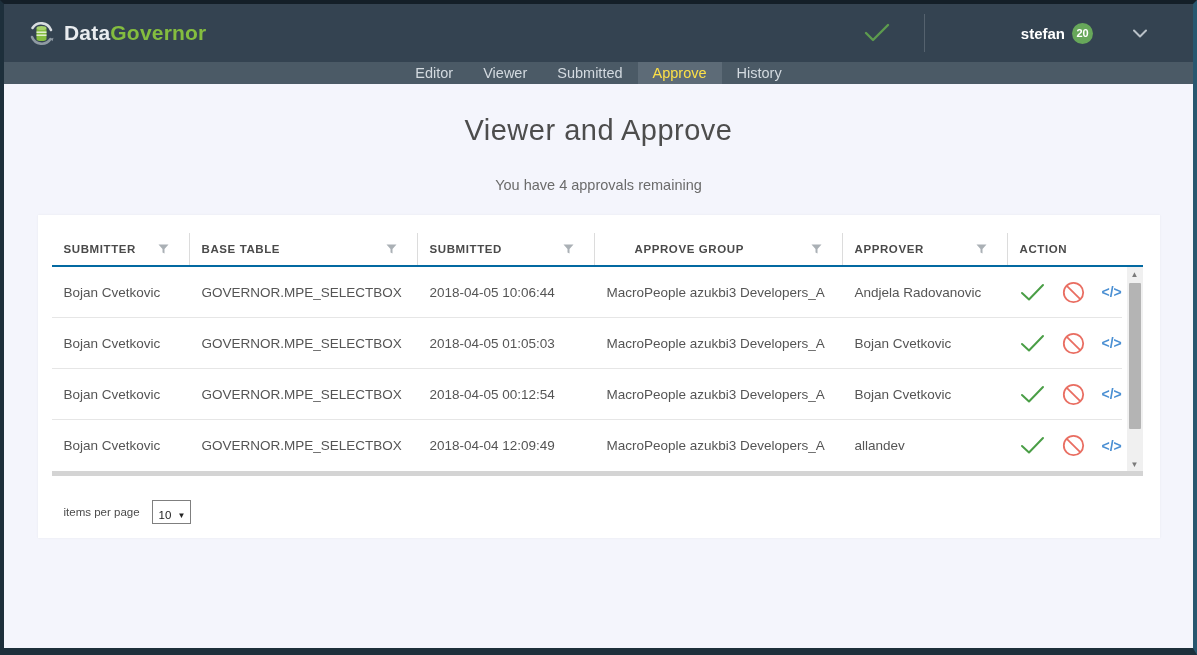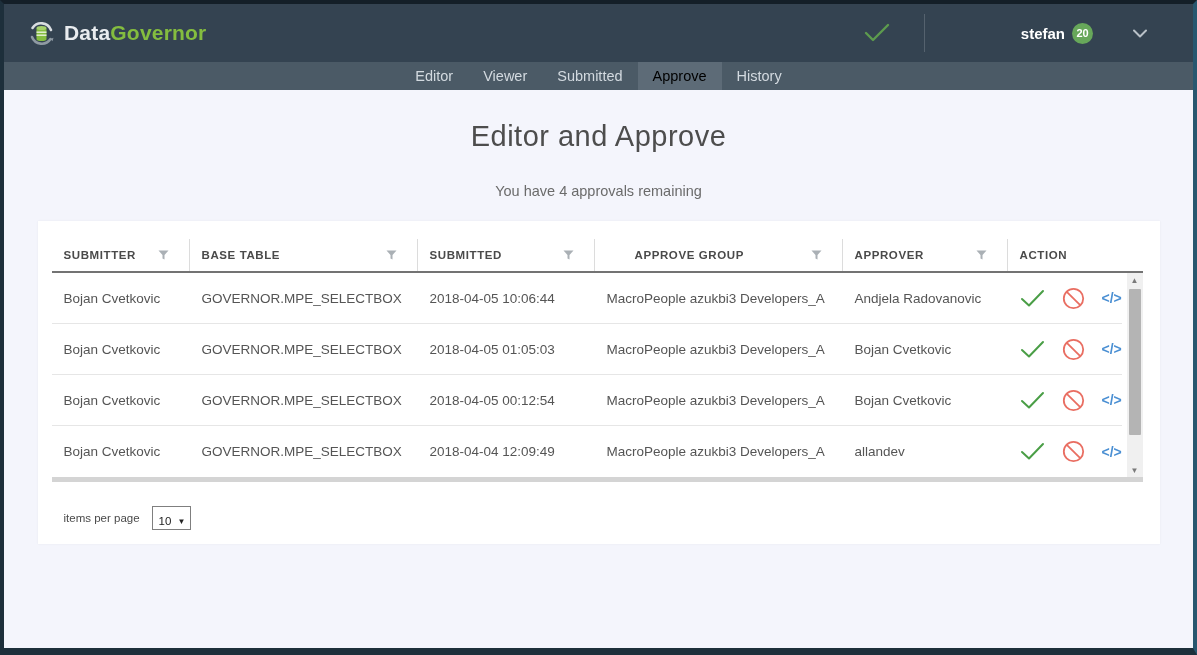--- a/index.html
+++ b/index.html
@@ -32,49 +32,49 @@
   .username { color:#ffffff; font-weight:bold; font-size:15px; }
   .badge {
     background:#67a75a; color:#fff; font-size:11px; font-weight:bold;
     width:21px; height:21px; border-radius:50%;
     display:flex; align-items:center; justify-content:center;
   }
   .user-chevron { margin-left:40px; cursor:pointer; display:flex; }
 
   
   .navbar {
-    height:28px; background:#4b5a66;
+    height:22px; background:#4b5a66;
     display:flex; justify-content:center; align-items:stretch;
   }
   .nav-tab {
     color:#d3dae0; font-size:14.5px; padding:0 15px;
     display:flex; align-items:center; cursor:pointer;
   }
-  .nav-tab.active { background:#5d6b77; color:#000000; }
+  .nav-tab.active { background:#5d6b77; color:#fde047; }
 
   
   .page-title {
     text-align:center; margin-top:30px;
     font-size:29px; font-weight:300; color:#4d4d4d; letter-spacing:0.5px;
   }
   .page-subtitle {
     text-align:center; margin-top:30px;
     font-size:14.5px; color:#6b6b6b;
   }
 
   
   .card {
     width:1122px; margin:22px auto 0 auto; background:#ffffff;
     padding:18px 17px 14px 14px;
     box-shadow:0 0 2px rgba(0,0,0,0.06);
   }
   .grid { width:100%; }
   .grid-header {
     display:flex; height:34px; align-items:flex-end;
-    border-bottom:2px solid #737373;
+    border-bottom:2px solid #0369a1;
   }
   .hcell {
     display:flex; align-items:center; justify-content:space-between;
     height:100%; padding:0 20px 0 12px;
     border-right:1px solid #dcdcdc;
     font-size:11.5px; font-weight:bold; letter-spacing:0.6px; color:#4a4a4a;
     cursor:pointer;
   }
   .hcell.last { border-right:none; }
   .c0 { width:138px; } .c1 { width:228px; } .c2 { width:177px; }
@@ -157,21 +157,21 @@
 
 <nav class="navbar">
   <div class="nav-tab">Editor</div>
   <div class="nav-tab">Viewer</div>
   <div class="nav-tab">Submitted</div>
   <div class="nav-tab active">Approve</div>
   <div class="nav-tab">History</div>
 </nav>
 
 <main>
-  <h1 class="page-title">Editor and Approve</h1>
+  <h1 class="page-title">Viewer and Approve</h1>
   <p class="page-subtitle">You have 4 approvals remaining</p>
 
   <section class="card">
     <div class="grid">
 
       <div class="grid-header">
         <div class="hcell c0">
           <span>SUBMITTER</span>
           <span>
               <svg width="11" height="10" viewBox="0 0 11 10">

